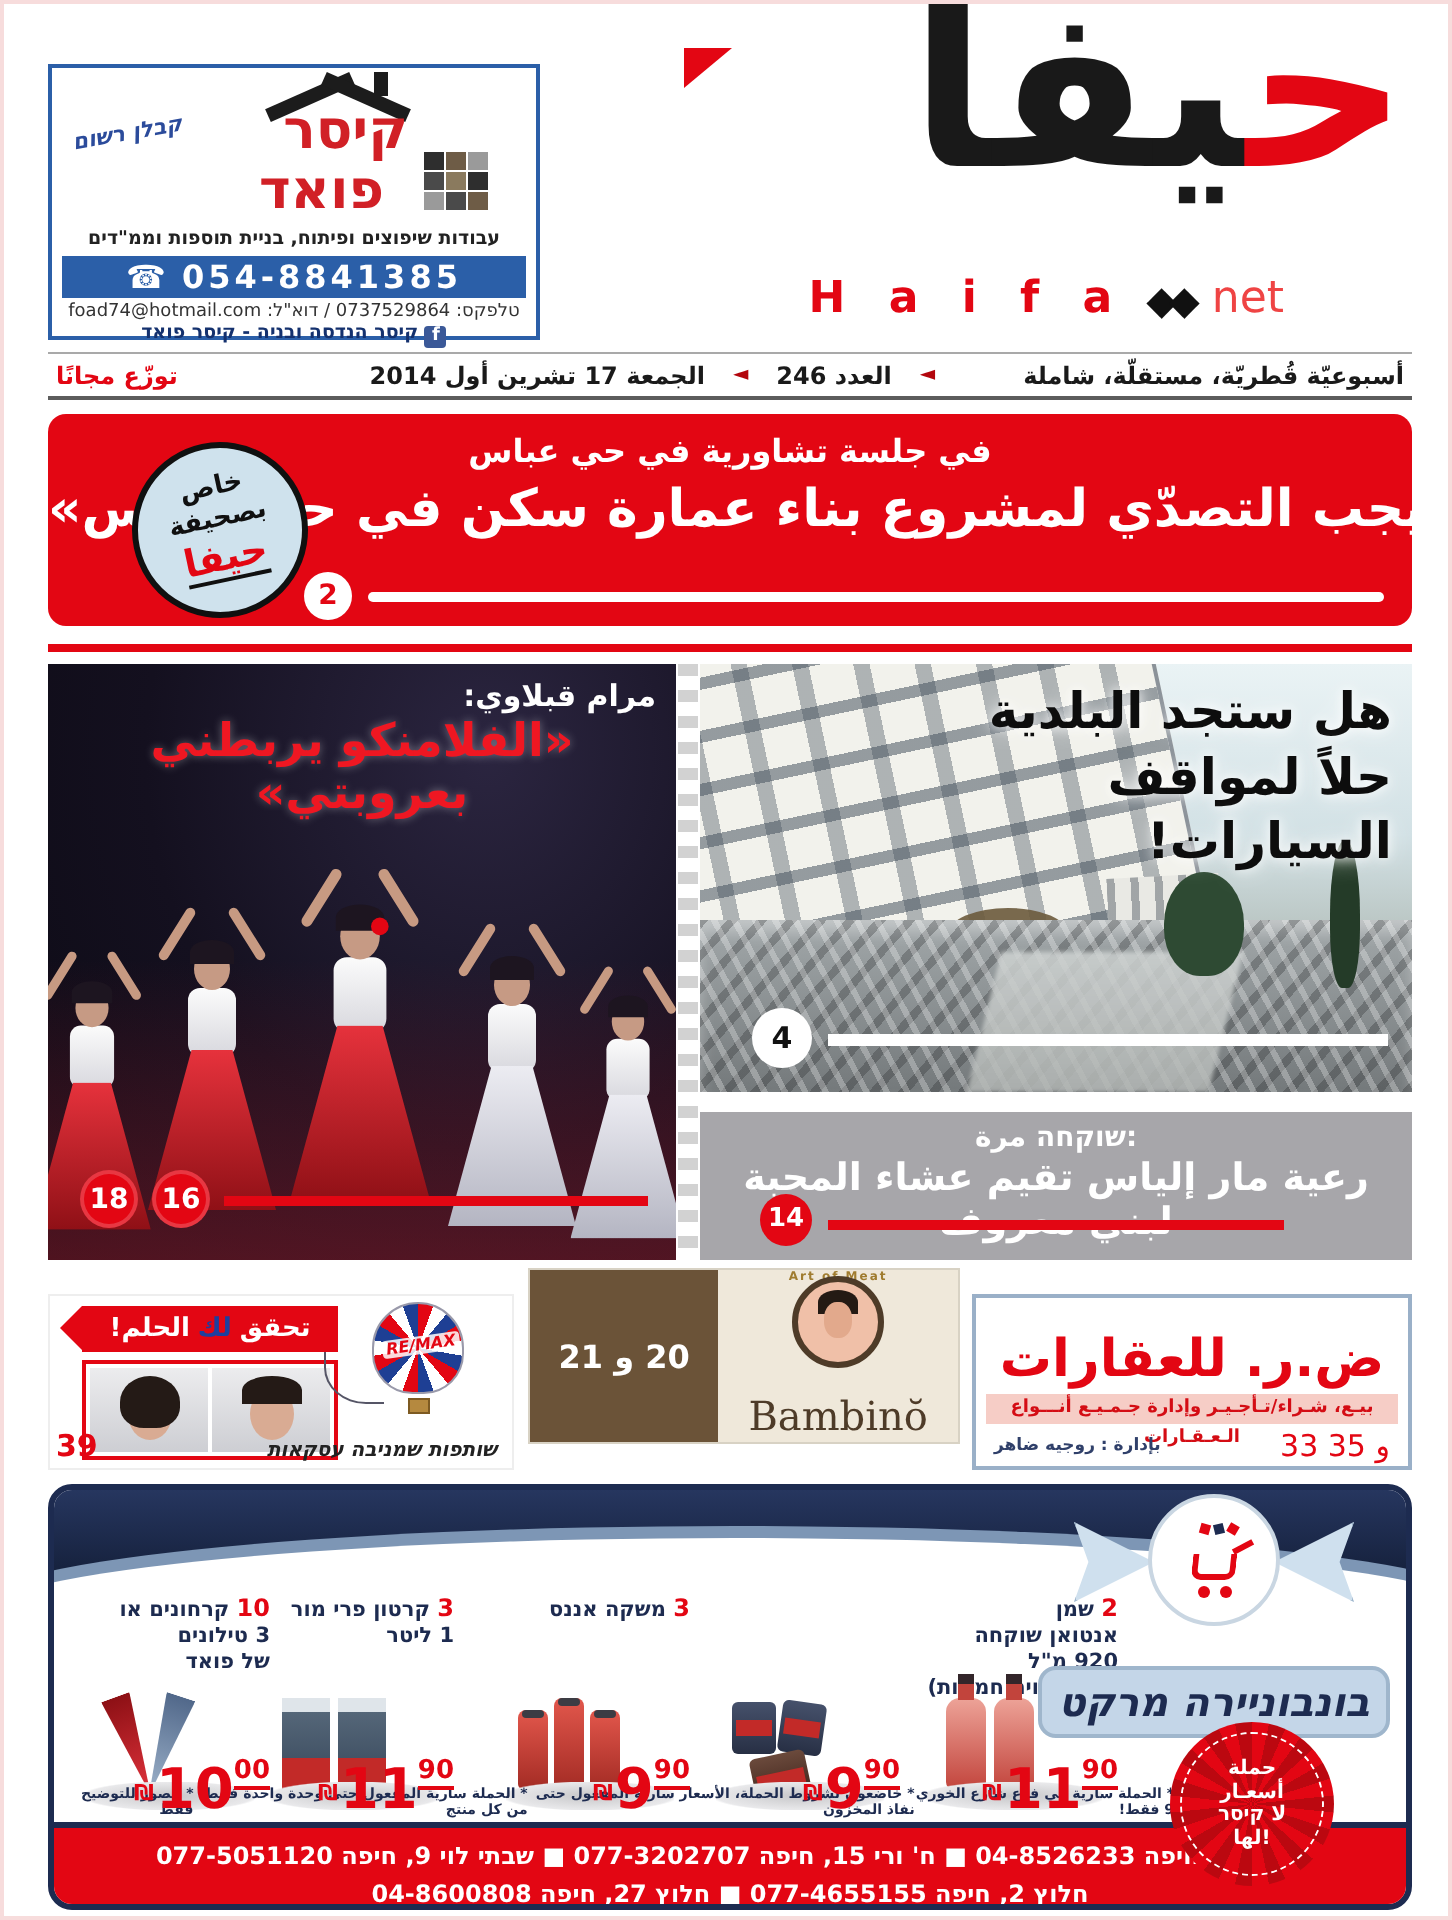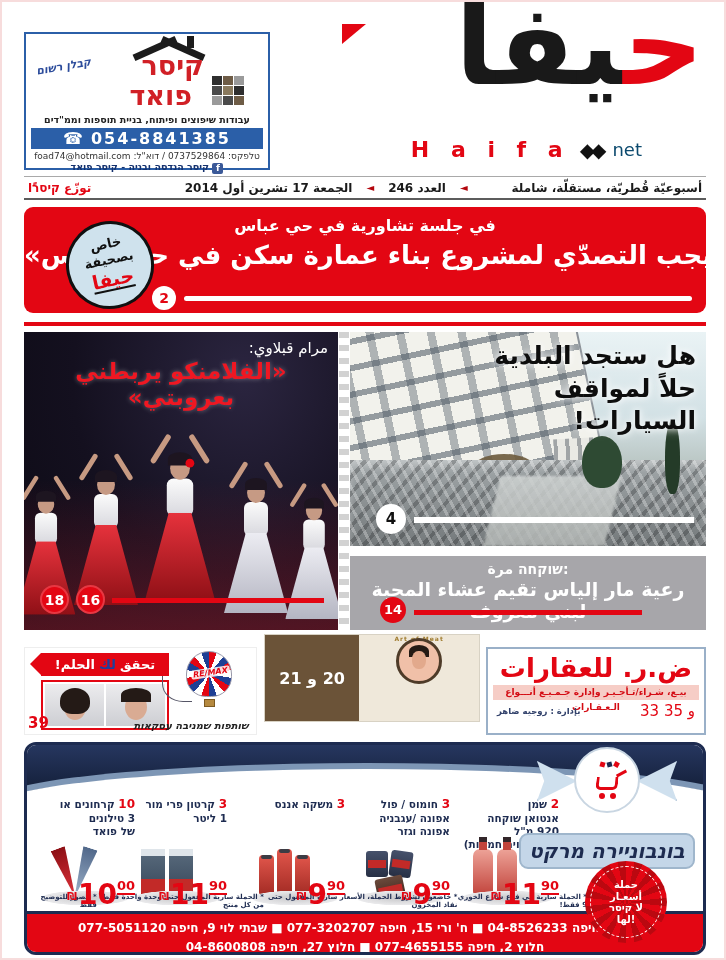--- a/index.html
+++ b/index.html
@@ -39,21 +39,21 @@
   
   .logo { position:absolute; left:300px; top:10px; width:404px; height:158px; }
   .logo .ar { position:absolute; right:2px; top:-34px; direction:rtl; font-size:112px;
               font-weight:bold; color:#191919; line-height:1.2; letter-spacing:2px; }
   .logo .ar .h { color:#e30613; }
   .logo .tri { position:absolute; left:40px; top:12px; width:0; height:0;
                border-left:24px solid #e30613; border-bottom:20px solid transparent; }
   .logo .en { position:absolute; right:64px; bottom:8px; display:flex; align-items:center; gap:10px; }
   .logo .en .haifa { color:#e30613; font-weight:bold; font-size:22px; letter-spacing:7px; }
   .logo .en .dia { color:#111; font-size:20px; letter-spacing:-4px; }
-  .logo .en .net { color:#0c4a6e; font-size:18px; }
+  .logo .en .net { color:#ef4444; font-size:22px; }
 
   
   .meta { position:absolute; left:22px; top:174px; width:682px; height:24px;
           border-top:1px solid #a9a9a9; border-bottom:2px solid #5c5c5c;
           display:flex; direction:rtl; align-items:center; gap:14px;
           font-size:12px; font-weight:bold; color:#1a1a1a; padding:0 4px; }
   .meta .tagline { margin-left:30px; }
   .meta .arrow { color:#b3060d; font-size:10px; }
   .meta .free { margin-right:auto; color:#e30613; }
 
@@ -75,21 +75,21 @@
                 font-size:14px; text-align:center; line-height:24px; }
   .lead .pline { position:absolute; left:160px; right:14px; bottom:12px; height:5px;
                  background:#fff; border-radius:3px; }
 
   .redline { position:absolute; left:22px; top:320px; width:682px; height:4px; background:#e30613; }
 
   
   .flamenco { position:absolute; left:22px; top:330px; width:314px; height:298px;
               background:radial-gradient(ellipse at 70% 15%, #2b2540 0%, #14101f 55%, #0c0a14 100%);
               overflow:hidden; }
-  .flamenco .kick { position:absolute; top:7px; right:10px; color:#fff; font-weight:normal;
+  .flamenco .kick { position:absolute; top:7px; right:10px; color:#fff; font-weight:bold;
                     font-size:15px; z-index:5; direction:rtl;text-align:center; }
   .flamenco .head { position:absolute; top:26px; left:0; right:0; text-align:center;
                     color:#ef1722; font-weight:bold; font-size:23px; z-index:5; direction:rtl;
                     text-shadow:0 0 5px rgba(255,255,255,.35); }
   .flamenco .glow { position:absolute; left:0; right:0; bottom:0; height:150px;
                     background:linear-gradient(transparent, rgba(160,30,45,.45)); }
   .dancer { position:absolute; width:64px; height:160px; }
   .dancer .arm { position:absolute; top:4px; width:5px; height:30px; background:#c79a82; border-radius:3px; }
   .dancer .arm.l { left:12px; transform:rotate(32deg); }
   .dancer .arm.r { right:12px; transform:rotate(-32deg); }
@@ -205,21 +205,21 @@
   .bambino .ring::before { content:""; position:absolute; left:10px; top:4px; width:20px; height:12px;
              border-radius:50% 50% 0 0; background:#241a14; }
   .bambino .ring::after { content:""; position:absolute; left:13px; top:10px; width:14px; height:18px;
              border-radius:45%; background:#e2a98c; }
   .bambino .arc { position:absolute; left:0; right:0; top:0; text-align:center; font-size:6px;
              font-weight:bold; color:#a07c2f; letter-spacing:1px; }
   .bambino .brand { position:absolute; left:0; right:0; bottom:1px; text-align:center;
              font-family:"DejaVu Serif", serif; font-size:20px; color:#4e3b28; }
 
   .restate { position:absolute; left:484px; top:645px; width:220px; height:88px; background:#fff;
-             border:2px solid #9ab0c8; padding:5px 5px; }
+             border:2px solid #9ab0c8; padding:17px 5px; }
   .restate .title { text-align:center; color:#e30613; font-weight:bold; font-size:26px;
              line-height:1.1; direction:rtl; }
   .restate .strip { margin-top:2px; background:#f6cdc6; color:#d40c14; font-size:9px;
              font-weight:bold; text-align:center; height:15px; line-height:15px; direction:rtl; }
   .restate .row { display:flex; direction:rtl; justify-content:space-between; align-items:center;
              padding:2px 4px 0; }
   .restate .pages { color:#e30613; font-weight:normal; font-size:15px; direction:ltr;margin-left:33px; }
   .restate .mgr { color:#30406a; font-size:8.5px; font-weight:bold; }
 
   
@@ -353,21 +353,21 @@
       <span class="net">net</span>
     </div>
   </div>
 
   <div class="meta">
     <span class="tagline">أسبوعيّة قُطريّة، مستقلّة، شاملة</span>
     <span class="arrow">◄</span>
     <span>العدد 246</span>
     <span class="arrow">◄</span>
     <span>الجمعة 17 تشرين أول 2014</span>
-    <span class="free">توزّع קיסרًا</span>
+    <span class="free">توزّع مجانًا</span>
   </div>
 
   <div class="lead">
     <div class="stamp">
       <span>خاص</span><br>
       <span>بصحيفة</span><br>
       <span class="mini">حيفا</span>
     </div>
     <div class="kick">في جلسة تشاورية في حي عباس</div>
     <div class="head">«يجب التصدّي لمشروع بناء عمارة سكن في حيّ عباس»</div>
@@ -464,20 +464,21 @@
       <div class="basket"></div>
     </div>
     <div class="tagline">שותפות שמניבה עסקאות</div>
   </div>
 
   <div class="bambino">
     <div class="bleft">20 و 21</div>
     <div class="bright">
       <div class="arc">Art of Meat</div>
       <div class="ring"></div>
+      <div class="brand">Bambinŏ</div>
     </div>
   </div>
 
   <div class="restate">
     <div class="title">ض.ر. للعقارات</div>
     <div class="strip">بيـع، شـراء/تـأجـيـر وإدارة جـمـيـع أنـــواع الـعـقـارات</div>
     <div class="row">
       <span class="pages">33 و 35</span>
       <span class="mgr">بإدارة : روجيه ضاهر</span>
     </div>
@@ -541,21 +542,20 @@
         </div>
       <div class="shadow"></div>
       <div class="price">
           <span class="shk">₪</span>
           <span class="int">9</span>
           <span class="cents">90</span>
         </div>
     </div>
 
     <div class="prod" style="left:323px;">
-      <div class="desc"><span class="qty">3</span> <span>חומוס / פול</span><br><span>אפונה /עגבניה</span><br><span>אפונה וגזר</span></div>
       <div class="img">
           <span class="tin t1"></span>
           <span class="tin t2"></span>
           <span class="tin t3"></span>
         </div>
       <div class="shadow"></div>
       <div class="price">
           <span class="shk">₪</span>
           <span class="int">9</span>
           <span class="cents">90</span>

